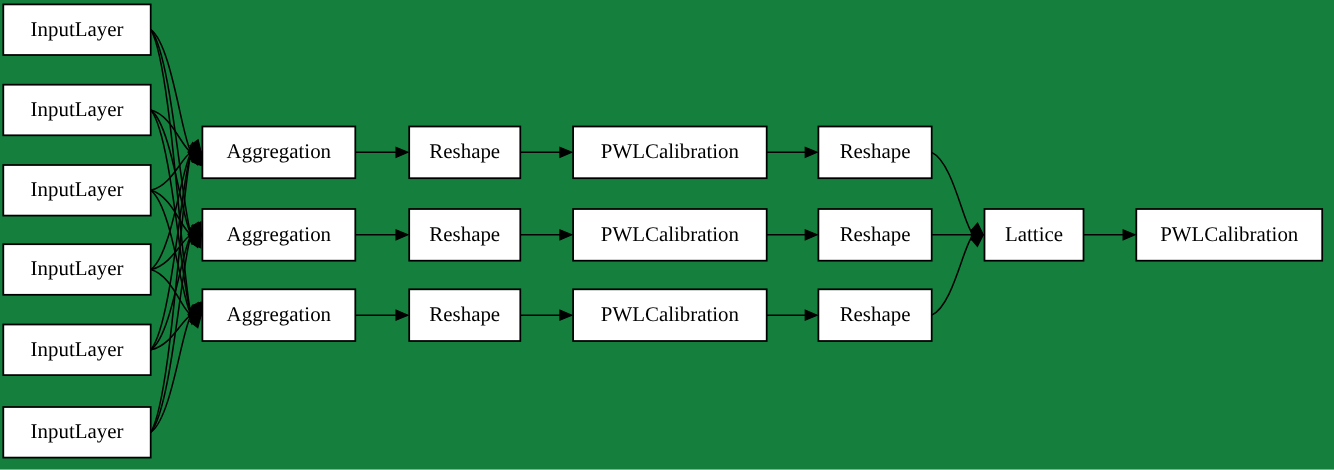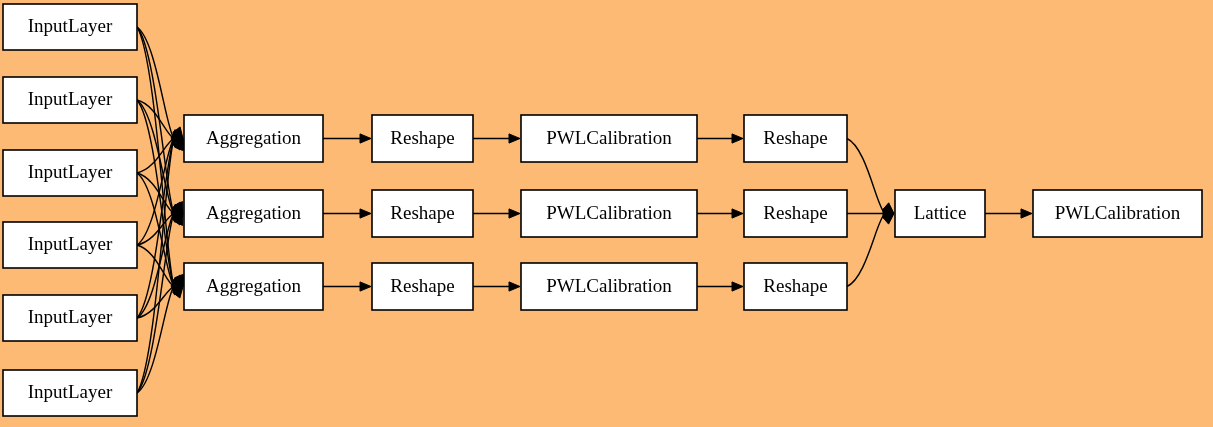--- a/index.html
+++ b/index.html
@@ -4,21 +4,21 @@
 <style>
   html, body {
     margin: 0;
     padding: 0;
     background: #ffffff;
   }
   #canvas {
     position: relative;
     width: 1213px;
     height: 427px;
-    background: #fdba74;
+    background: #15803d;
     overflow: hidden;
     font-family: "Liberation Serif", serif;
   }
   svg.graph {
     position: absolute;
     top: 0;
     left: 0;
     width: 1213px;
     height: 427px;
   }

